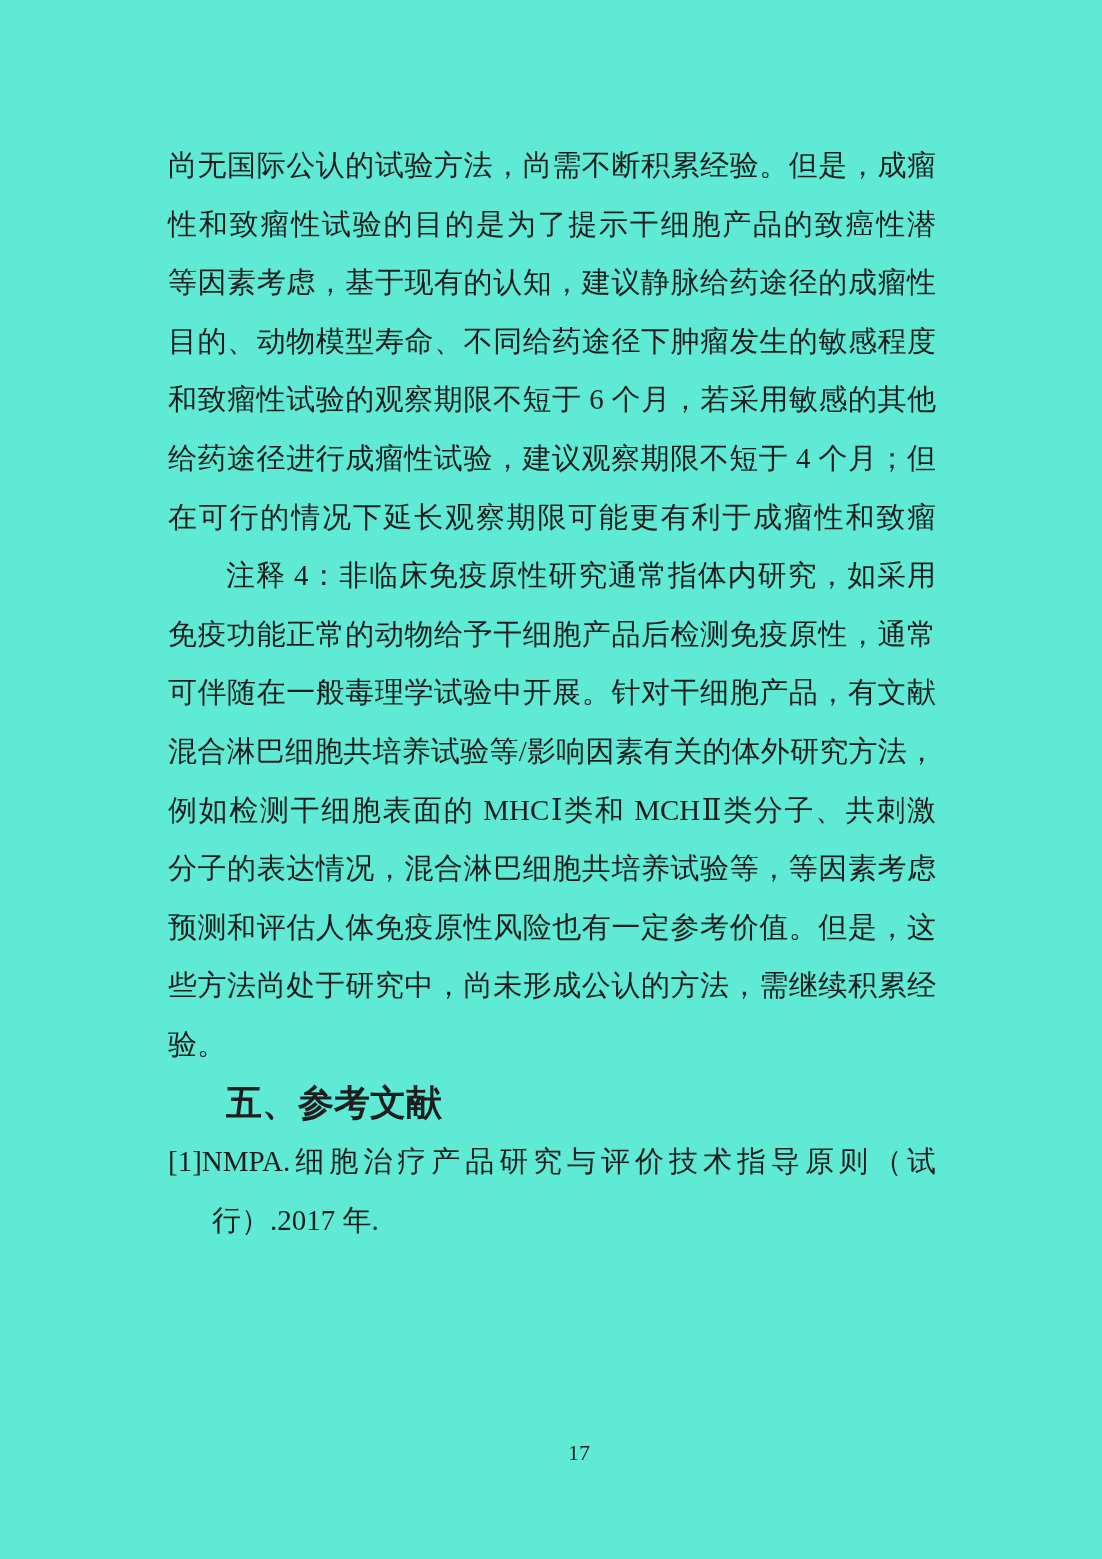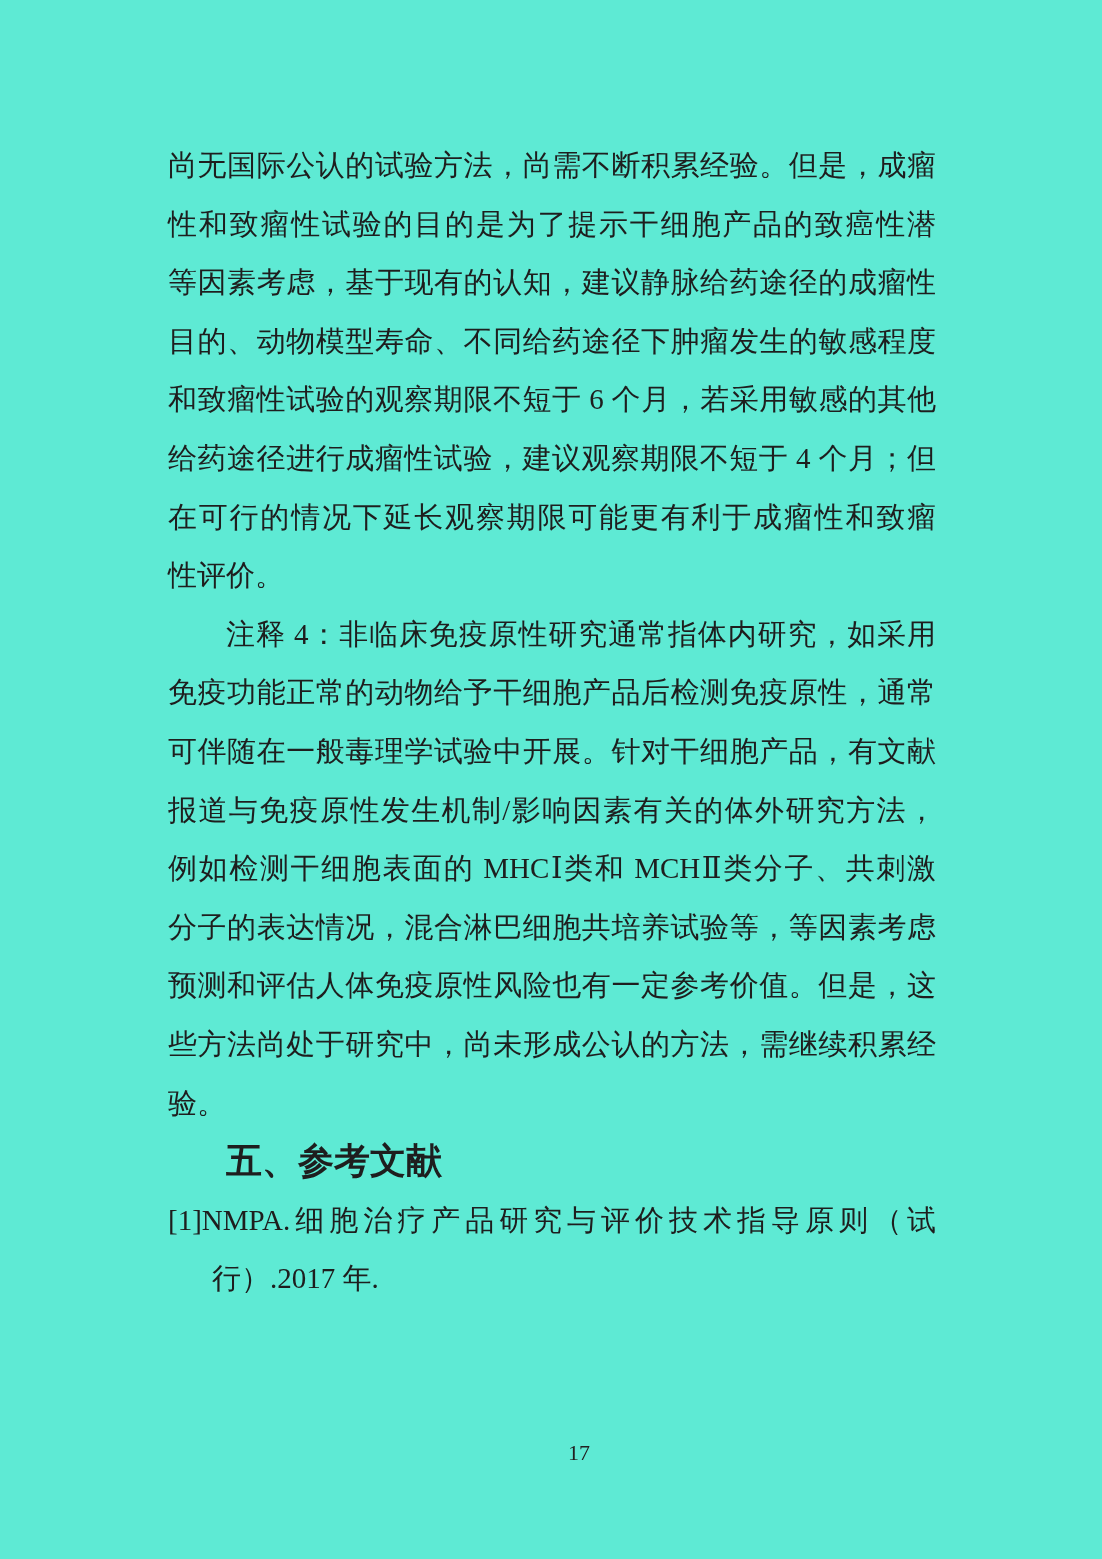--- a/index.html
+++ b/index.html
@@ -73,29 +73,28 @@
       <div class="line just">等因素考虑，基于现有的认知，建议静脉给药途径的成瘤性</div>
 
       <div class="line just">目的、动物模型寿命、不同给药途径下肿瘤发生的敏感程度</div>
 
       <div class="line just">和致瘤性试验的观察期限不短于 6 个月，若采用敏感的其他</div>
 
       <div class="line just">给药途径进行成瘤性试验，建议观察期限不短于 4 个月；但</div>
 
       <div class="line just">在可行的情况下延长观察期限可能更有利于成瘤性和致瘤</div>
 
-      <div class="line left">性评价。</div>
 
       <div class="line indent-just">注释 4：非临床免疫原性研究通常指体内研究，如采用</div>
 
       <div class="line just">免疫功能正常的动物给予干细胞产品后检测免疫原性，通常</div>
 
       <div class="line just">可伴随在一般毒理学试验中开展。针对干细胞产品，有文献</div>
 
-      <div class="line just">报道与免疫原性发生机制/影响因素有关的体外研究方法，</div>
+      <div class="line just">混合淋巴细胞共培养试验等/影响因素有关的体外研究方法，</div>
 
       <div class="line just">例如检测干细胞表面的 MHCⅠ类和 MCHⅡ类分子、共刺激</div>
 
       <div class="line just">分子的表达情况，混合淋巴细胞共培养试验等，等因素考虑</div>
 
       <div class="line just">预测和评估人体免疫原性风险也有一定参考价值。但是，这</div>
 
       <div class="line just">些方法尚处于研究中，尚未形成公认的方法，需继续积累经</div>
 
       <div class="line left">验。</div>

